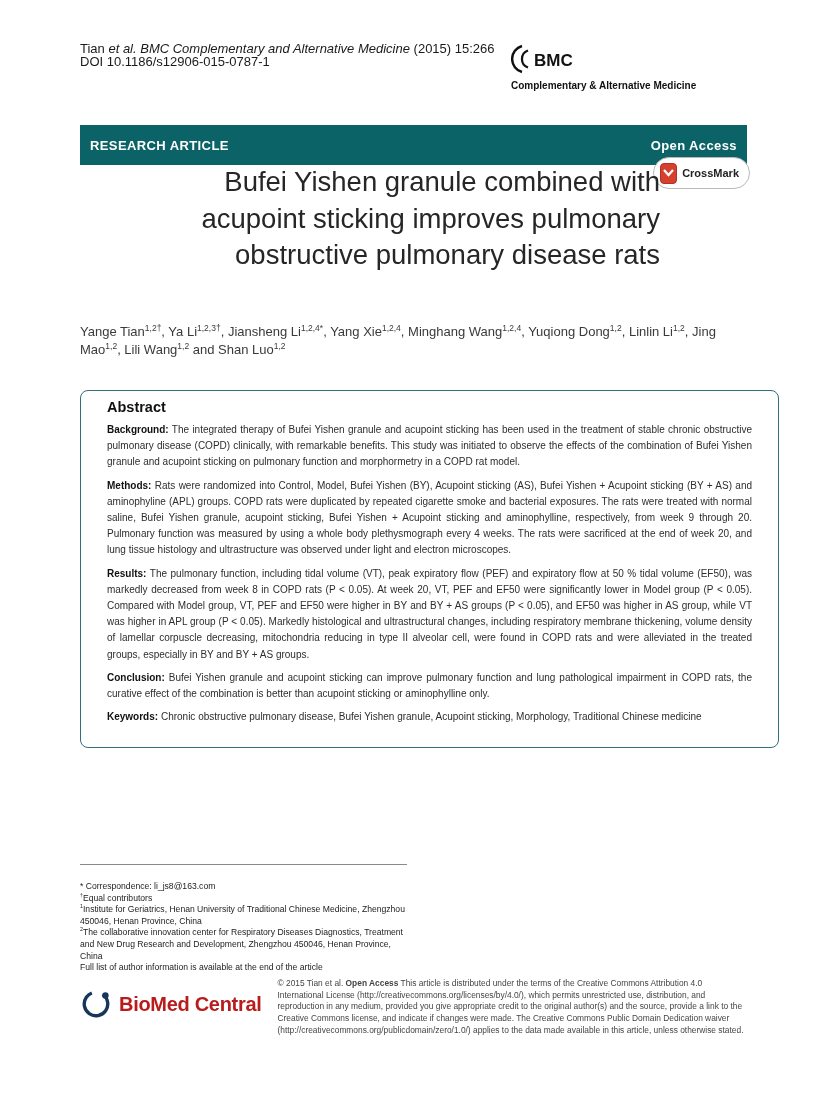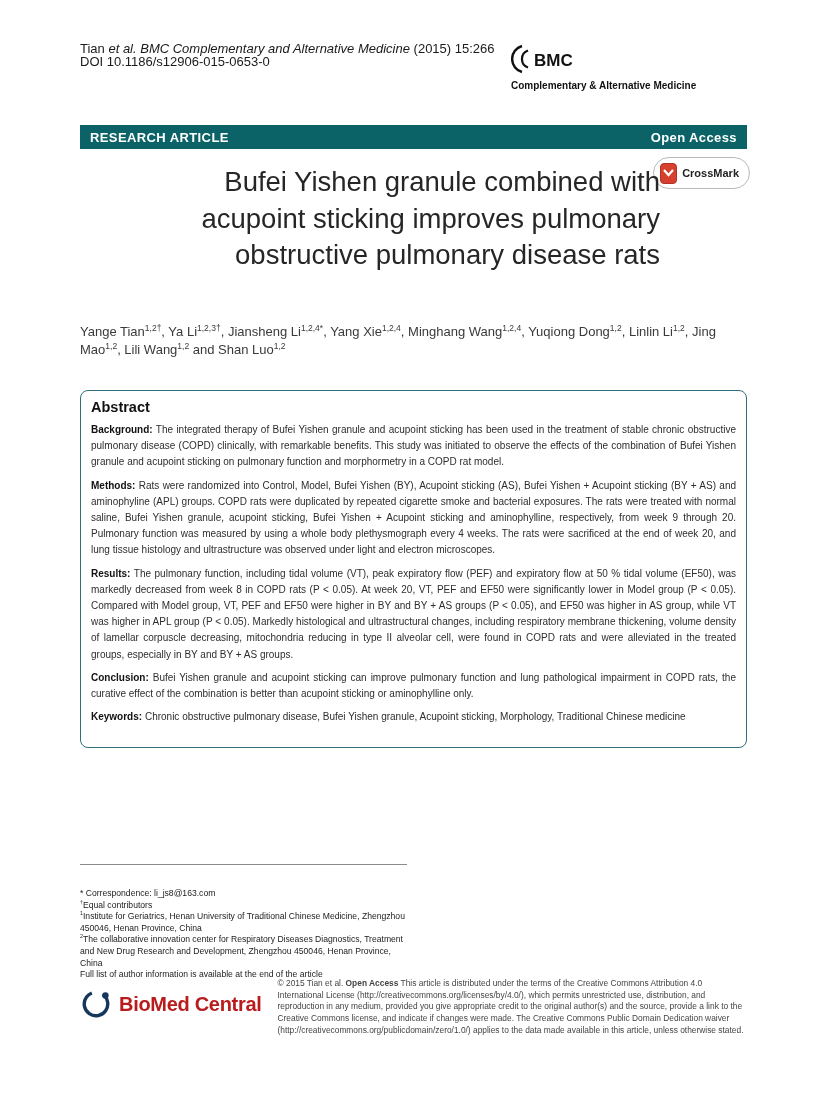--- a/index.html
+++ b/index.html
@@ -8,62 +8,62 @@
     font-family:"Liberation Sans", sans-serif;color:#222;overflow:hidden;
   }
   sup{font-size:0.62em;line-height:0;vertical-align:super;}
   
   .cite{position:absolute;left:80px;top:42px;font-size:13px;line-height:13px;color:#1a1a1a;}
   
   .bmc-logo{position:absolute;top:44px;right:80px;width:236px;text-align:left;}
   .bmc-journal{font-size:10px;font-weight:bold;color:#111;margin-top:2px;white-space:nowrap;}
   
   .banner{
-    position:absolute;left:80px;top:125px;width:667px;height:24px;background:#0c6367;
+    position:absolute;left:80px;top:125px;width:667px;height:40px;background:#0c6367;
     display:flex;align-items:center;justify-content:space-between;box-sizing:border-box;
     padding:0 10px;color:#fff;font-weight:bold;font-size:13px;letter-spacing:0.4px;
   }
   
   .crossmark{
     position:absolute;top:157px;right:77px;height:30px;border:1px solid #b9b9b9;border-radius:16px;
     background:#fff;display:flex;align-items:center;gap:5px;padding:0 10px 0 6px;
   }
   .cm-text{font-size:11px;font-weight:bold;color:#222;}
   
   .title-block{position:absolute;left:80px;top:164px;width:580px;}
   .title-line{font-size:27.5px;line-height:36.5px;font-weight:normal;color:#262626;text-align:right;}
   
   .authors{position:absolute;left:80px;top:323px;width:665px;font-size:13px;line-height:18px;color:#3a3a3a;}
   .authors sup{font-size:8.5px;}
   
   .abstract-box{
     position:absolute;left:80px;top:390px;width:645px;box-sizing:content-box;
-    border:1px solid #326f7c;border-radius:8px;padding:6px 10px 10px;background:#fff;
+    border:1px solid #326f7c;border-radius:8px;padding:6px 26px 10px;background:#fff;
   }
   .abs-heading{font-size:14.5px;font-weight:bold;color:#111;margin:2px 0 7px;}
   .abs-p{font-size:10px;line-height:16.2px;text-align:justify;color:#2d2d2d;margin:0 0 7px;}
   .abs-p:last-child{margin-bottom:12px;}
   .abs-p b{color:#111;}
   
   .footnotes{
     position:absolute;left:80px;top:864px;width:327px;border-top:1px solid #8a8a8a;
-    padding-top:23px;font-size:8.6px;line-height:11.6px;color:#222;
+    padding-top:16px;font-size:8.6px;line-height:11.6px;color:#222;
   }
   
   .publisher{position:absolute;left:80px;top:978px;width:667px;display:flex;gap:16px;align-items:flex-start;}
   .biomed-logo{display:flex;align-items:center;gap:7px;margin-top:10px;min-width:166px;}
   .biomed-text{font-size:20px;font-weight:bold;color:#b91c1c;letter-spacing:-0.3px;white-space:nowrap;}
   .copyright{flex:1;font-size:8.4px;line-height:11.7px;color:#444;text-align:left;margin:0;}
 </style>
 </head>
 <body>
 
 <div class="cite">
   <div><span>Tian </span><i>et al. BMC Complementary and Alternative Medicine</i><span> (2015) 15:266</span></div>
-  <div>DOI 10.1186/s12906-015-0653-0</div>
+  <div>DOI 10.1186/s12906-015-0787-1</div>
 </div>
 
 <div class="bmc-logo">
   <svg width="70" height="30" viewBox="0 0 70 30">
     <path d="M11 2 A 13.5 13.5 0 0 0 11 28" fill="none" stroke="#111" stroke-width="2.4"></path>
     <path d="M17 6.5 A 9 9 0 0 0 17 23.5" fill="none" stroke="#111" stroke-width="2.2"></path>
     <text x="23" y="22" font-size="17" font-weight="bold" fill="#111">BMC</text>
   </svg>
   <div class="bmc-journal">Complementary &amp; Alternative Medicine</div>
 </div>

